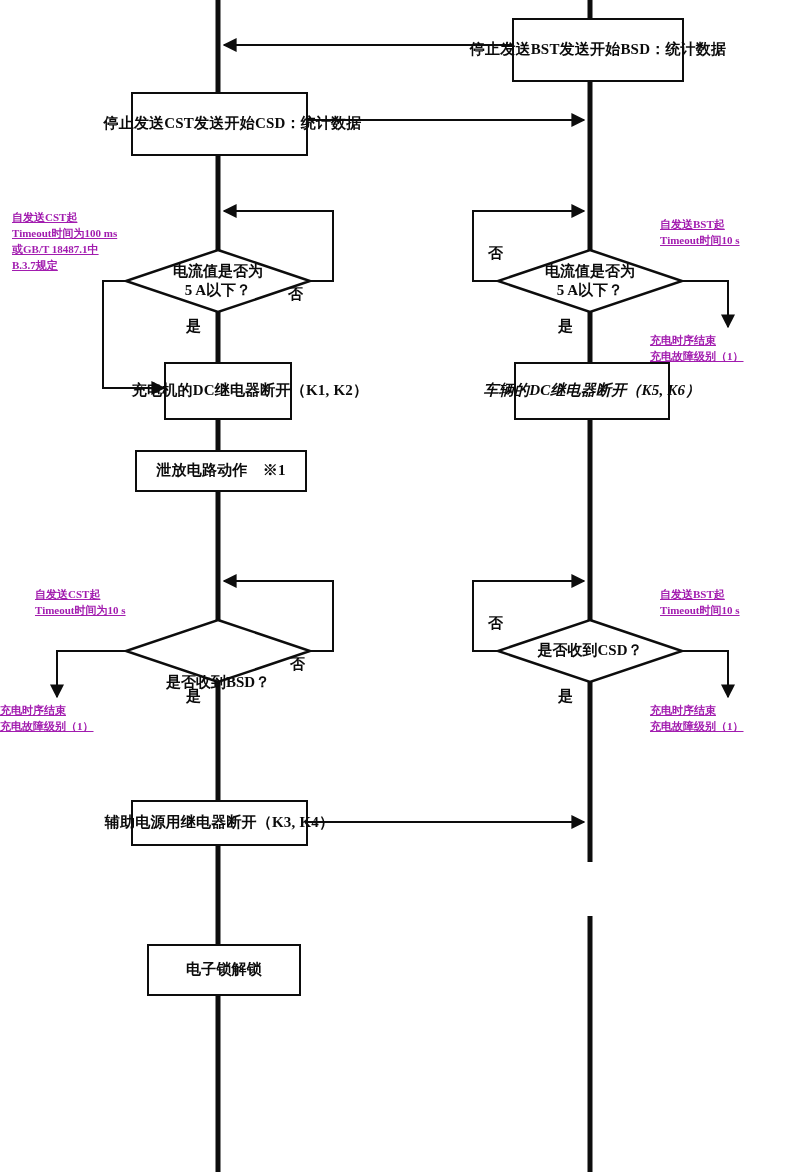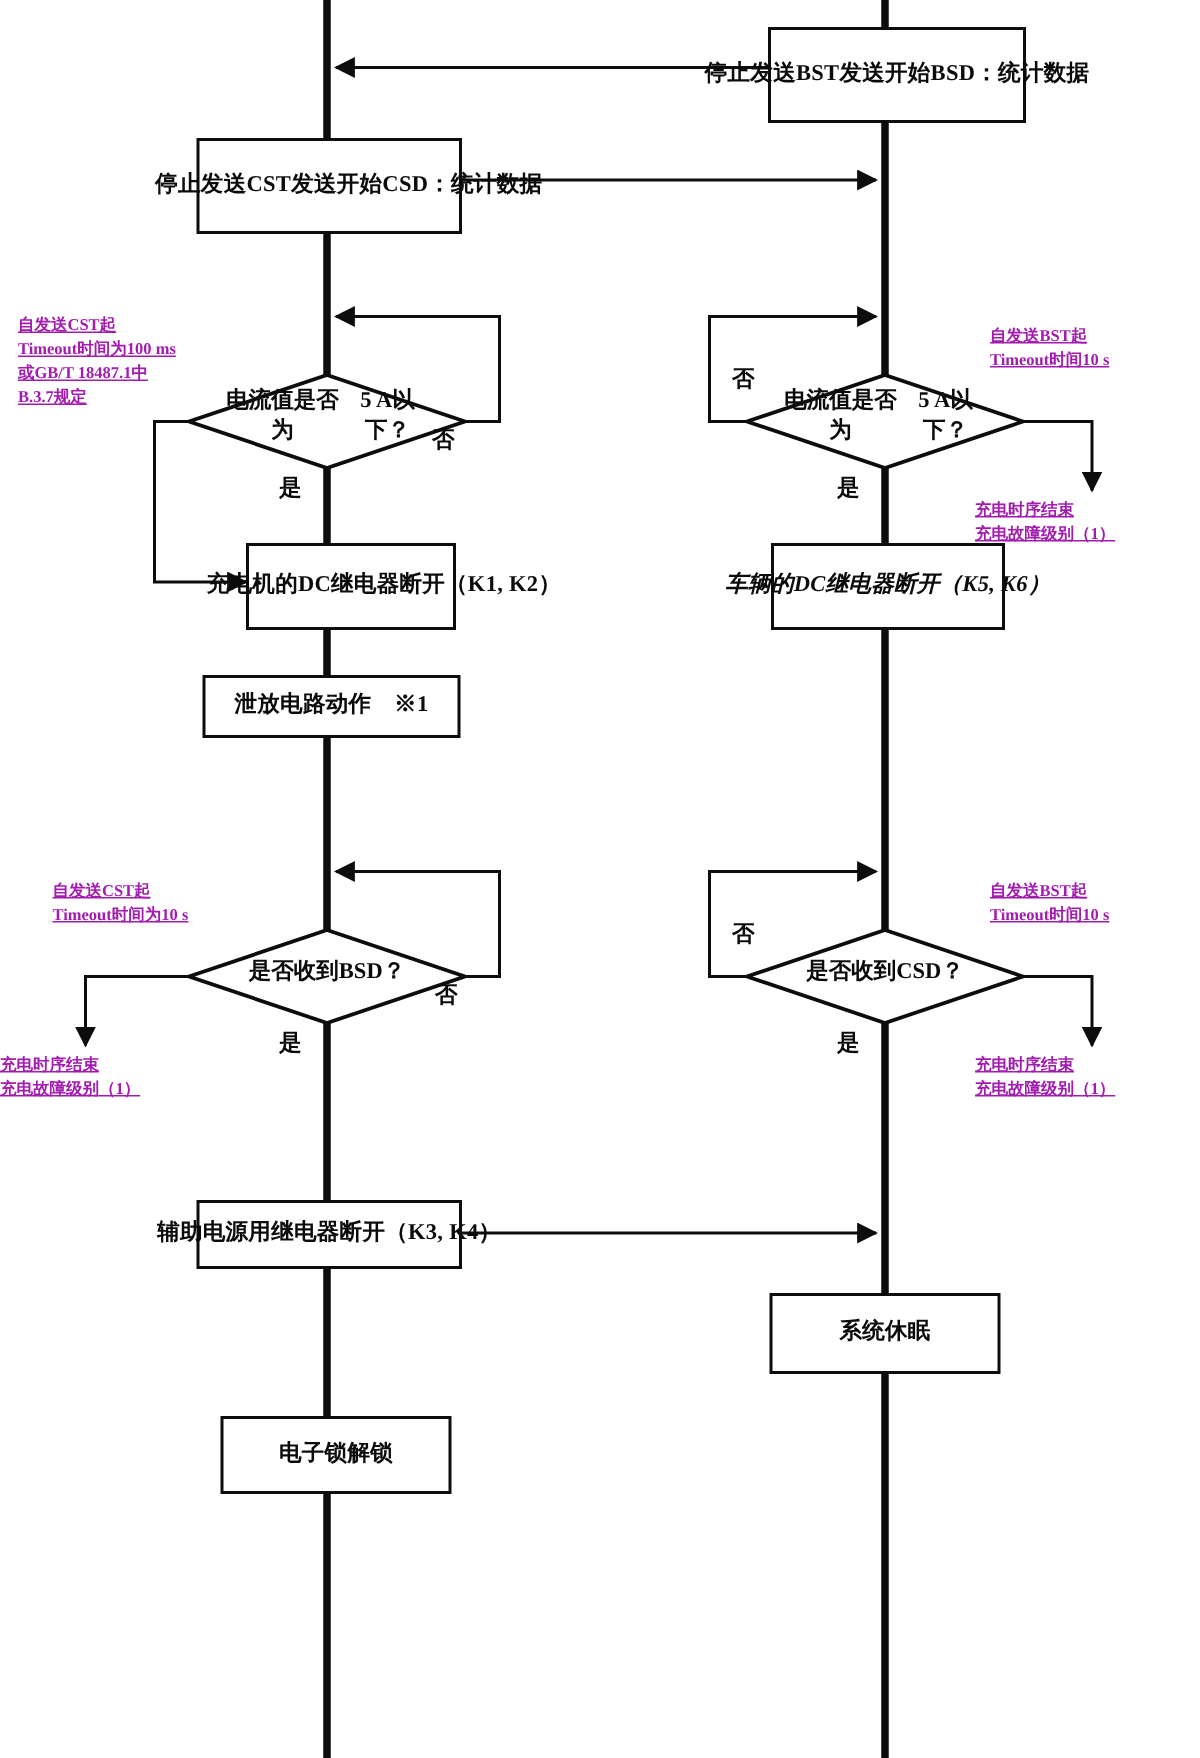--- a/index.html
+++ b/index.html
@@ -38,21 +38,22 @@
     font-weight: 700;
     font-size: 15px;
     line-height: 1.28;
     letter-spacing: 0.2px;
     z-index: 5;
   }
   .node .line { display: block; white-space: nowrap; }
   .diamond-label {
     position: absolute;
     display: flex;
-    flex-direction: row;
+    flex-direction: column;
+    align-items: center;
     justify-content: center;
     text-align: center;
     color: #0b0b0b;
     font-weight: 700;
     font-size: 15px;
     line-height: 1.3;
     z-index: 6;
     pointer-events: none;
   }
   .annot {
@@ -142,21 +143,21 @@
     <span class="line">发送开始</span>
     <span class="line">BSD：统计数据</span>
   </div>
 
   <div class="node" style="left:131px; top:92px; width:177px; height:64px;padding-left:26px;">
     <span class="line">停止发送CST</span>
     <span class="line">发送开始</span>
     <span class="line">CSD：统计数据</span>
   </div>
 
-  <div class="node" style="left:164px; top:362px; width:140px; height:58px;padding-left:44px;">
+  <div class="node" style="left:164px; top:362px; width:128px; height:58px;padding-left:44px;">
     <span class="line">充电机的DC继电器</span>
     <span class="line">断开（K1, K2）</span>
   </div>
 
   <div class="node" style="left:135px; top:450px; width:172px; height:42px;">
     <span class="line">泄放电路动作　※1</span>
   </div>
 
   <div class="node" style="left:514px; top:362px; width:156px; height:58px;font-style:italic;">
     <span class="line">车辆的DC继电器</span>
@@ -165,39 +166,36 @@
 
   <div class="node" style="left:131px; top:800px; width:177px; height:46px;">
     <span class="line">辅助电源用继电器</span>
     <span class="line">断开（K3, K4）</span>
   </div>
 
   <div class="node" style="left:147px; top:944px; width:154px; height:52px;">
     <span class="line">电子锁解锁</span>
   </div>
 
-  <div class="node" style="left:513px; top:862px; width:154px; height:54px;">
-    <span class="line">系统休眠</span>
-  </div>
 
   <div class="diamond-label" style="left:148px; top:258px; width:140px; height:46px;">
     <span class="line">电流值是否为</span>
     <span class="line">5 A以下？</span>
   </div>
   <div class="edge-label" style="left:186px; top:319px;">是</div>
   <div class="edge-label" style="left:288px; top:287px;">否</div>
 
   <div class="diamond-label" style="left:520px; top:258px; width:140px; height:46px;">
     <span class="line">电流值是否为</span>
     <span class="line">5 A以下？</span>
   </div>
   <div class="edge-label" style="left:558px; top:319px;">是</div>
   <div class="edge-label" style="left:488px; top:246px;">否</div>
 
-  <div class="diamond-label" style="left:148px; top:639px; width:140px; height:24px;">
+  <div class="diamond-label" style="left:148px; top:671px; width:140px; height:24px;">
     <span class="line">是否收到BSD？</span>
   </div>
   <div class="edge-label" style="left:186px; top:689px;">是</div>
   <div class="edge-label" style="left:290px; top:657px;">否</div>
 
   <div class="diamond-label" style="left:520px; top:639px; width:140px; height:24px;">
     <span class="line">是否收到CSD？</span>
   </div>
   <div class="edge-label" style="left:558px; top:689px;">是</div>
   <div class="edge-label" style="left:488px; top:616px;">否</div>

